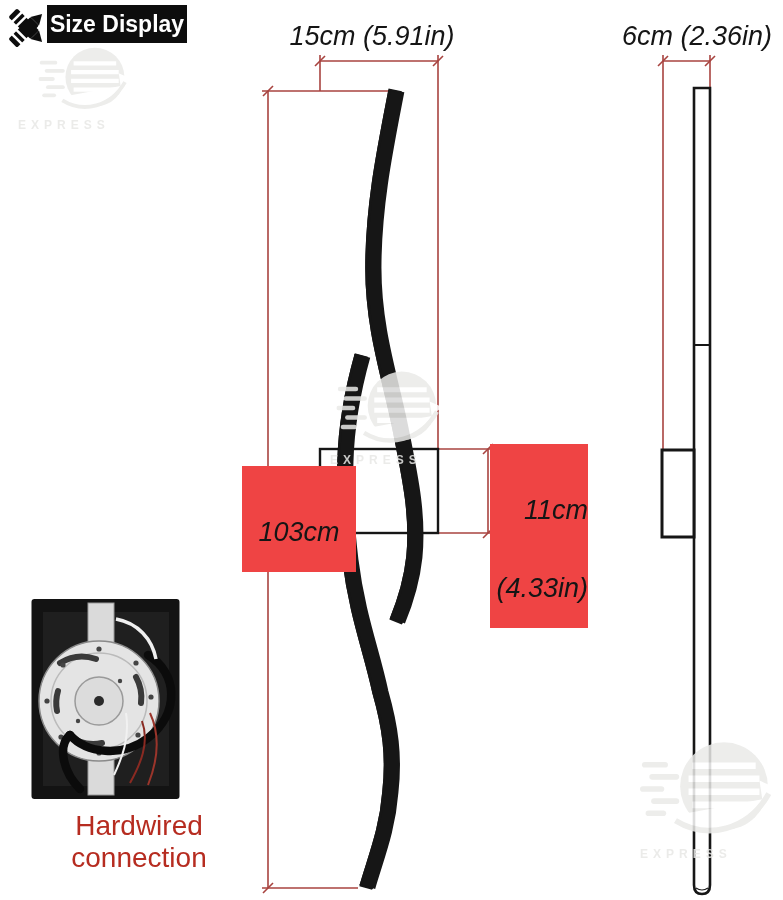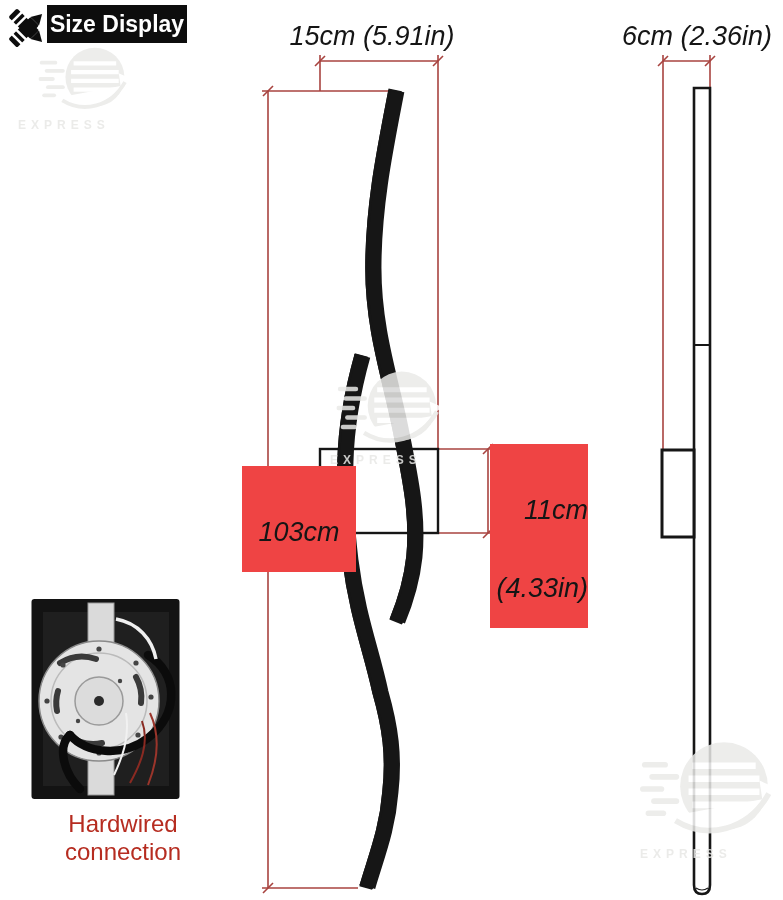--- a/index.html
+++ b/index.html
@@ -14,22 +14,22 @@
   }
   .label.masked{background:#ef4444;padding:1px 0;margin-left:46px;}
   #size-badge{
     position:absolute;left:47px;top:5px;width:140px;height:38px;
     background:var(--badge-bg,#0d0d0d);color:#fff;display:flex;
     align-items:center;justify-content:center;
     font-size:23px;font-weight:bold;z-index:7;
   }
   #pencil-icon{position:absolute;left:2px;top:1px;width:52px;height:54px;z-index:7;}
   #caption{
-    position:absolute;left:13px;top:810px;width:220px;text-align:center;
-    color:var(--caption-text,#bb2c20);font-size:24px;z-index:6;
+    position:absolute;left:29px;top:810px;width:220px;text-align:center;
+    color:var(--caption-text,#bb2c20);font-size:28px;z-index:6;
   }
   #lineart{position:absolute;left:0;top:0;z-index:2;}
   #install-photo{position:absolute;left:30px;top:593px;width:152px;height:212px;z-index:3;}
   .wm{position:absolute;color:#eaeae8;opacity:.85;z-index:5;pointer-events:none;}
   .wm svg{display:block;margin:0 auto;}
   .wm-text{font-weight:bold;font-size:12px;letter-spacing:5px;color:#e8e8e6;margin-top:2px;}
   #defs-holder{position:absolute;width:0;height:0;overflow:hidden;}
 </style>
 </head>
 <body>

